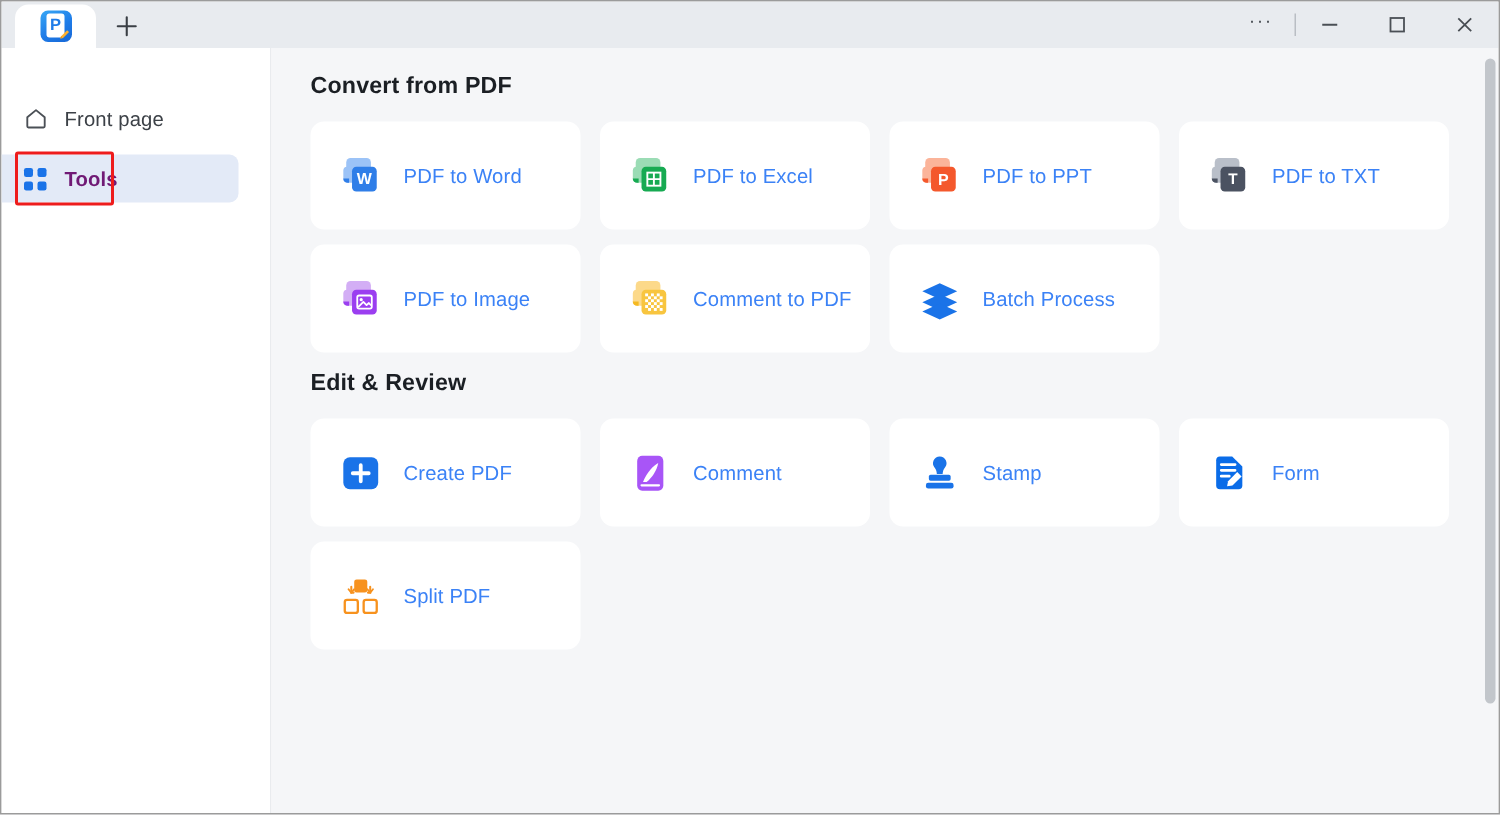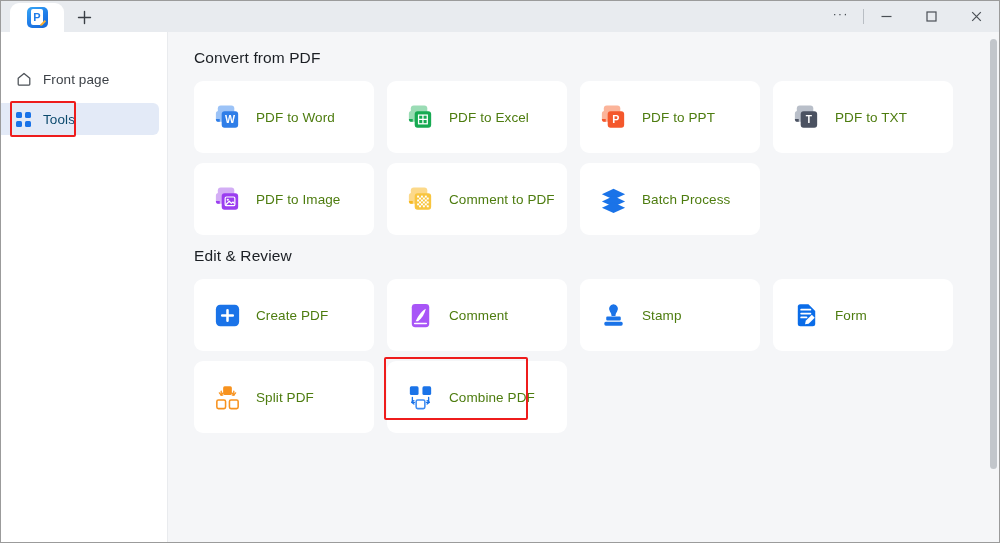--- a/index.html
+++ b/index.html
@@ -62,62 +62,63 @@
   .vsep{width:1px;height:15px;background:#b9bec4;}
 
   
   .main{
     position:absolute;left:0;top:31px;right:0;bottom:0;
     display:flex;
   }
   .sidebar{
     width:166px;background:#ffffff;flex:none;position:relative;
     border-right:1px solid #e9ebee;
+    padding-left:13px;
   }
   .navitem{
     position:absolute;left:0;width:158px;height:32px;
     display:flex;align-items:center;border-radius:0 6px 6px 0;
     padding-left:14px;box-sizing:border-box;
   }
   .navitem .nlabel{
     font-size:13.5px;color:#3c4147;margin-left:11px;letter-spacing:.1px;
   }
   .navitem.selected{background:#e3eaf7;}
-  .navitem.selected .nlabel{color:#0c4a6e;font-weight:normal;}
+  .navitem.selected .nlabel{color:#701a75;font-weight:bold;}
   .nicon{width:17px;height:17px;display:flex;align-items:center;justify-content:center;flex:none;}
   .grid2{
     width:15px;height:15px;display:grid;
     grid-template-columns:6px 6px;grid-template-rows:6px 6px;
     gap:3px;
   }
   .grid2 i{display:block;background:#1a73e8;border-radius:1.5px;}
   .redbox{
     position:absolute;border:2px solid #ee1c1c;border-radius:2px;
     pointer-events:none;box-sizing:border-box;
   }
 
   .content{
     flex:1;background:#f5f6f8;position:relative;overflow:hidden;
   }
   .scrollpad{padding:17px 0 0 26px;}
   .sectitle{
-    font-size:15.5px;font-weight:normal;color:#1b1f24;
+    font-size:15.5px;font-weight:bold;color:#1b1f24;
     letter-spacing:.1px;margin:0 0 14px 0;
   }
   .sec2{margin-top:12px;}
   .cards{
     display:flex;flex-wrap:wrap;gap:10px 13px;width:763px;
   }
   .card{
     width:180px;height:72px;background:#ffffff;border-radius:9px;
     display:flex;align-items:center;padding-left:18px;box-sizing:border-box;
     position:relative;
   }
   .card .clabel{
-    font-size:13.5px;color:#4d7c0f;margin-left:13px;letter-spacing:.1px;
+    font-size:13.5px;color:#3b82f6;margin-left:13px;letter-spacing:.1px;
   }
   .cicon{width:31px;height:31px;flex:none;position:relative;}
   .cicon svg{display:block;width:31px;height:31px;}
 
   .scrollbar{
     position:absolute;right:1px;top:0;width:9px;height:100%;
     background:#f5f6f8;
   }
   .thumb{
     position:absolute;right:1px;top:7px;width:7px;height:430px;
@@ -370,35 +371,20 @@
                 <rect x="18" y="18.5" width="9" height="9" rx="1.6" fill="none" stroke="#f7921e" stroke-width="1.6"></rect>
                 <path d="M9.5 9.5 v4 h1.6" fill="none" stroke="#f7921e" stroke-width="1.4" stroke-linecap="round"></path>
                 <path d="M22.5 9.5 v4 h-1.6" fill="none" stroke="#f7921e" stroke-width="1.4" stroke-linecap="round"></path>
                 <path d="M7.6 11.2 L9.5 13.6 L11.4 11.2" fill="none" stroke="#f7921e" stroke-width="1.3" stroke-linecap="round" stroke-linejoin="round"></path>
                 <path d="M20.6 11.2 L22.5 13.6 L24.4 11.2" fill="none" stroke="#f7921e" stroke-width="1.3" stroke-linecap="round" stroke-linejoin="round"></path>
               </svg>
             </span>
             <span class="clabel">Split PDF</span>
           </div>
 
-          <div class="card">
-            <span class="cicon">
-              <svg viewBox="0 0 32 32">
-                <rect x="5" y="4.5" width="9" height="9" rx="1.6" fill="#1a73e8"></rect>
-                <rect x="18" y="4.5" width="9" height="9" rx="1.6" fill="#1a73e8"></rect>
-                <rect x="11.5" y="18.5" width="9" height="9" rx="1.6" fill="none" stroke="#3d8bf2" stroke-width="1.6"></rect>
-                <path d="M7.6 16 v5 h2.2" fill="none" stroke="#1a73e8" stroke-width="1.4" stroke-linecap="round"></path>
-                <path d="M24.4 16 v5 h-2.2" fill="none" stroke="#1a73e8" stroke-width="1.4" stroke-linecap="round"></path>
-                <path d="M9.2 19.2 L6.8 21 L9.2 22.8" fill="none" stroke="#1a73e8" stroke-width="1.3" stroke-linecap="round" stroke-linejoin="round"></path>
-                <path d="M22.8 19.2 L25.2 21 L22.8 22.8" fill="none" stroke="#1a73e8" stroke-width="1.3" stroke-linecap="round" stroke-linejoin="round"></path>
-              </svg>
-            </span>
-            <span class="clabel">Combine PDF</span>
-            <div class="redbox" style="left:-3px;top:-4px;width:144px;height:63px;"></div>
-          </div>
 
         </div>
 
       </div>
 
       <div class="scrollbar">
         <div class="thumb"></div>
       </div>
     </div>
   </div>

